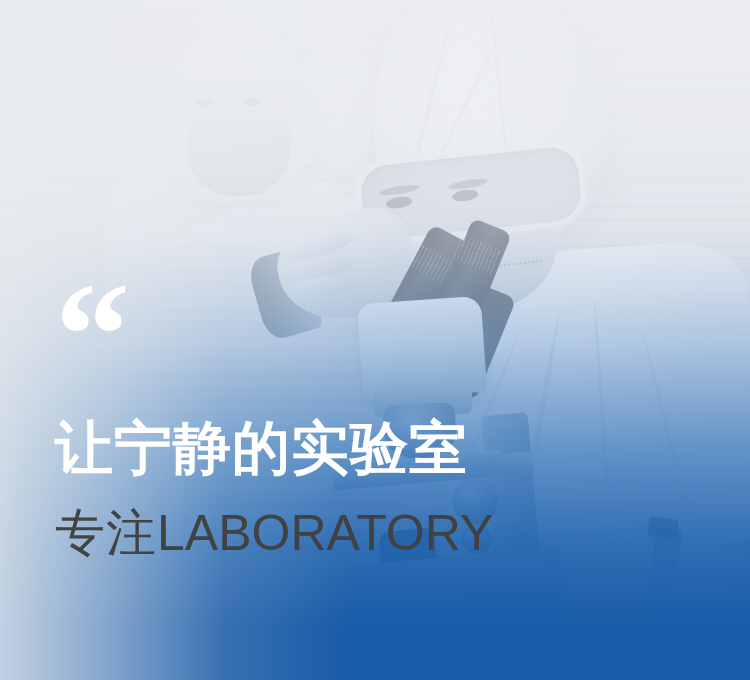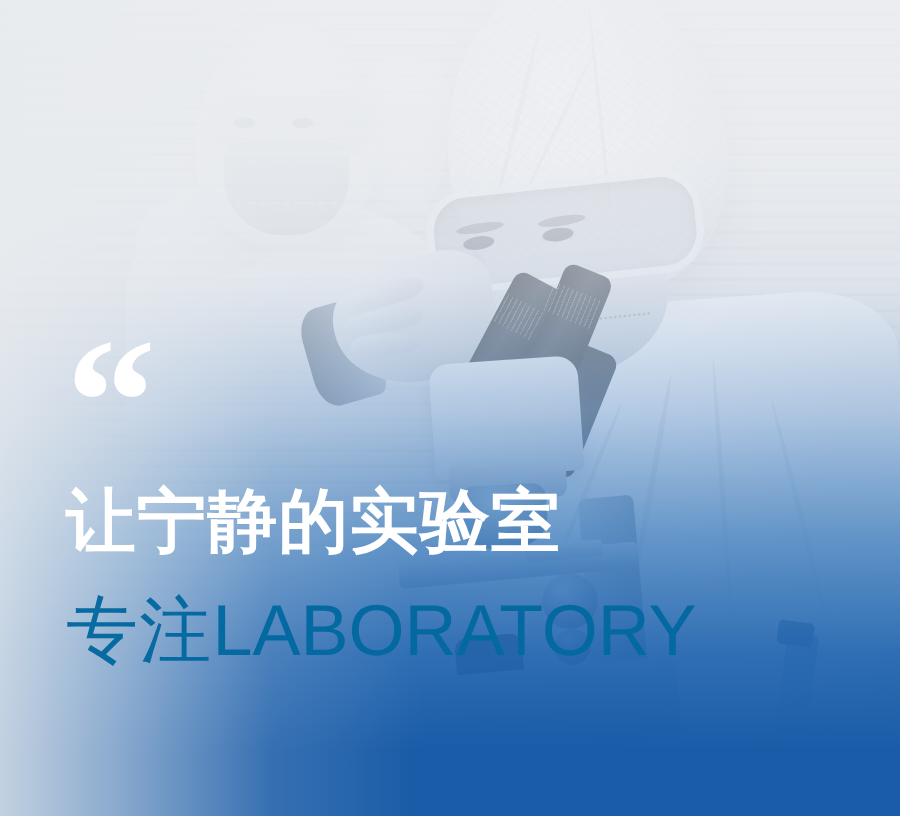--- a/index.html
+++ b/index.html
@@ -420,33 +420,33 @@
     color: #ffffff;
     font-family: "Liberation Serif", "DejaVu Serif", serif;
     font-size: 150px;
     font-weight: 700;
     line-height: 0.52;
     height: 76px;
     letter-spacing: -4px;
     user-select: none;
   }
   .headline {
-    margin-top: 26px;
+    margin-top: 39px;
     color: #ffffff;
     font-size: 58px;
     font-weight: 700;
     line-height: 1.26;
     letter-spacing: 1px;
     white-space: nowrap;
   }
   .headline-line { display: block; }
   .subtitle {
     margin-top: 22px;
-    color: #0369a1;
-    font-size: 60px;
+    color: #404040;
+    font-size: 50px;
     font-weight: 300;
     line-height: 1.1;
     letter-spacing: 1px;
     white-space: nowrap;
     opacity: 0.97;
   }
   .subtitle .cn { font-weight: 300; }
   .subtitle .en { font-weight: 300; letter-spacing: 0px; }
 </style>
 </head>

